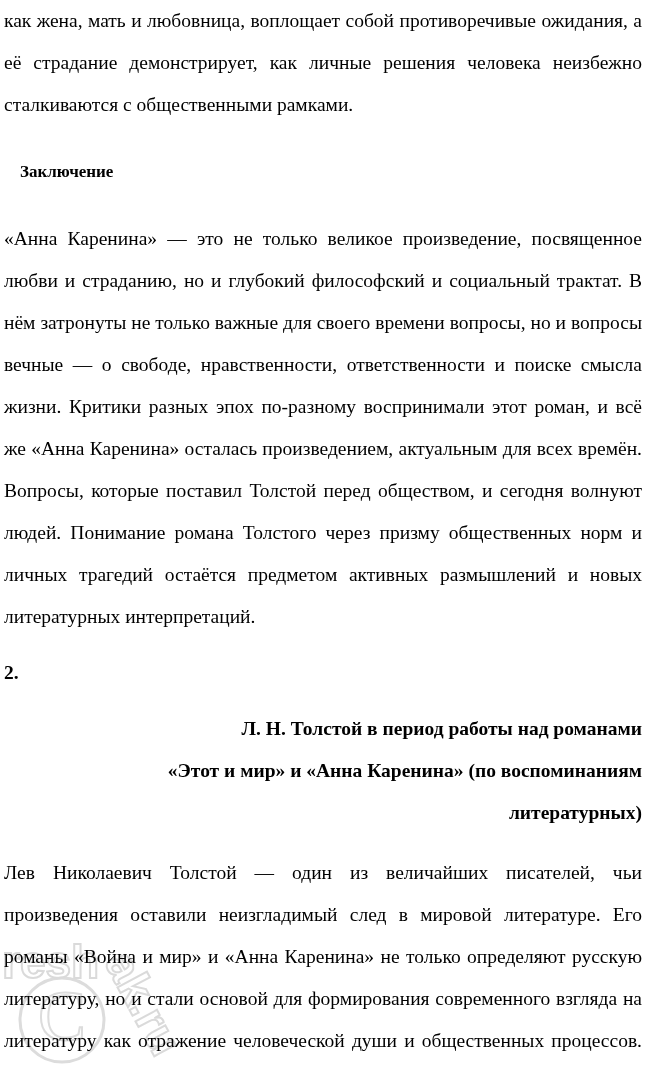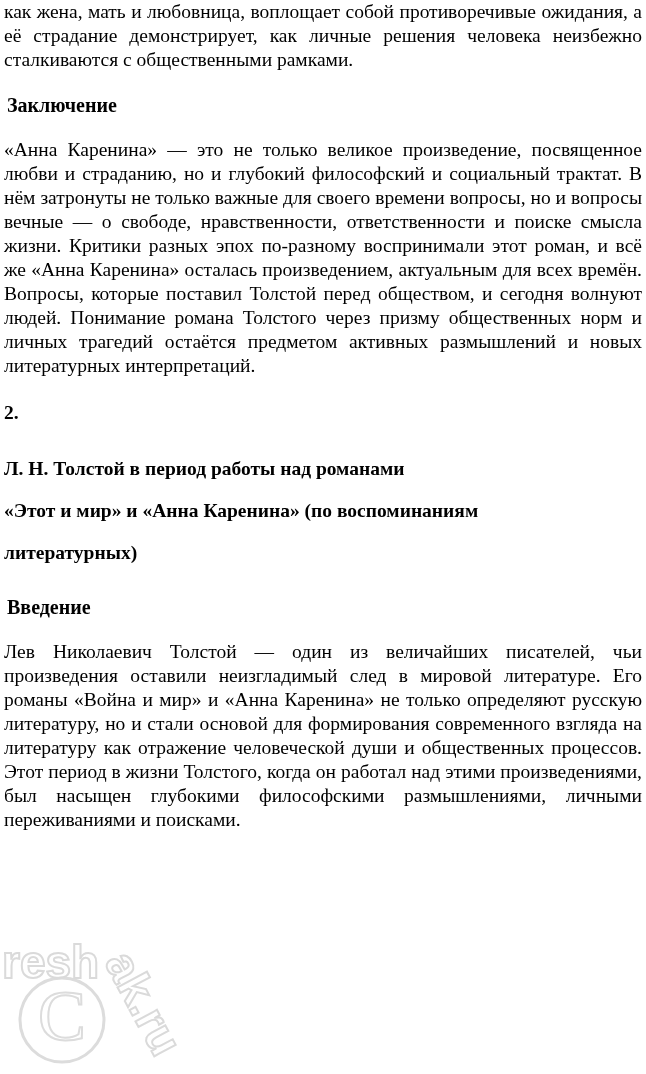--- a/index.html
+++ b/index.html
@@ -38,36 +38,36 @@
     padding: 0px 4px 0px 4px;
     box-sizing: border-box;
     width: 646px;
   }
 
   .para {
     margin: 0;
     text-align: justify;
     text-justify: inter-word;
     font-size: 19.5px;
-    line-height: 24px;
+    line-height: 42px;
     letter-spacing: 0px;
     word-spacing: 0px;
   }
 
   .heading {
-    margin: 3px;
-    font-size: 20px;
+    margin: 16px;
+    font-size: 17px;
     line-height: 42px;
     font-weight: bold;
     text-align: left;
   }
 
   .title-block {
     margin: 0;
-    text-align: left;
+    text-align: right;
     font-size: 19.5px;
     line-height: 42px;
     font-weight: bold;
   }
   .title-line { display: block; }
 
   .numbering {
     margin: 0;
     font-size: 19.5px;
     line-height: 42px;
@@ -114,20 +114,19 @@
     <div class="spacer-md"></div>
 
     <div class="title-block">
       <span class="title-line">Л. Н. Толстой в период работы над романами</span>
       <span class="title-line">«Этот и мир» и «Анна Каренина» (по воспоминаниям</span>
       <span class="title-line">литературных)</span>
     </div>
 
     <div class="spacer-sm"></div>
 
-    <h2 class="heading">Введение</h2>
 
     <div class="spacer-sm"></div>
 
     <p class="para">Лев Николаевич Толстой — один из величайших писателей, чьи произведения оставили неизгладимый след в мировой литературе. Его романы «Война и мир» и «Анна Каренина» не только определяют русскую литературу, но и стали основой для формирования современного взгляда на литературу как отражение человеческой души и общественных процессов. Этот период в жизни Толстого, когда он работал над этими произведениями, был насыщен глубокими философскими размышлениями, личными переживаниями и поисками.</p>
 
   </div>
 </div>
 
 </body></html>

